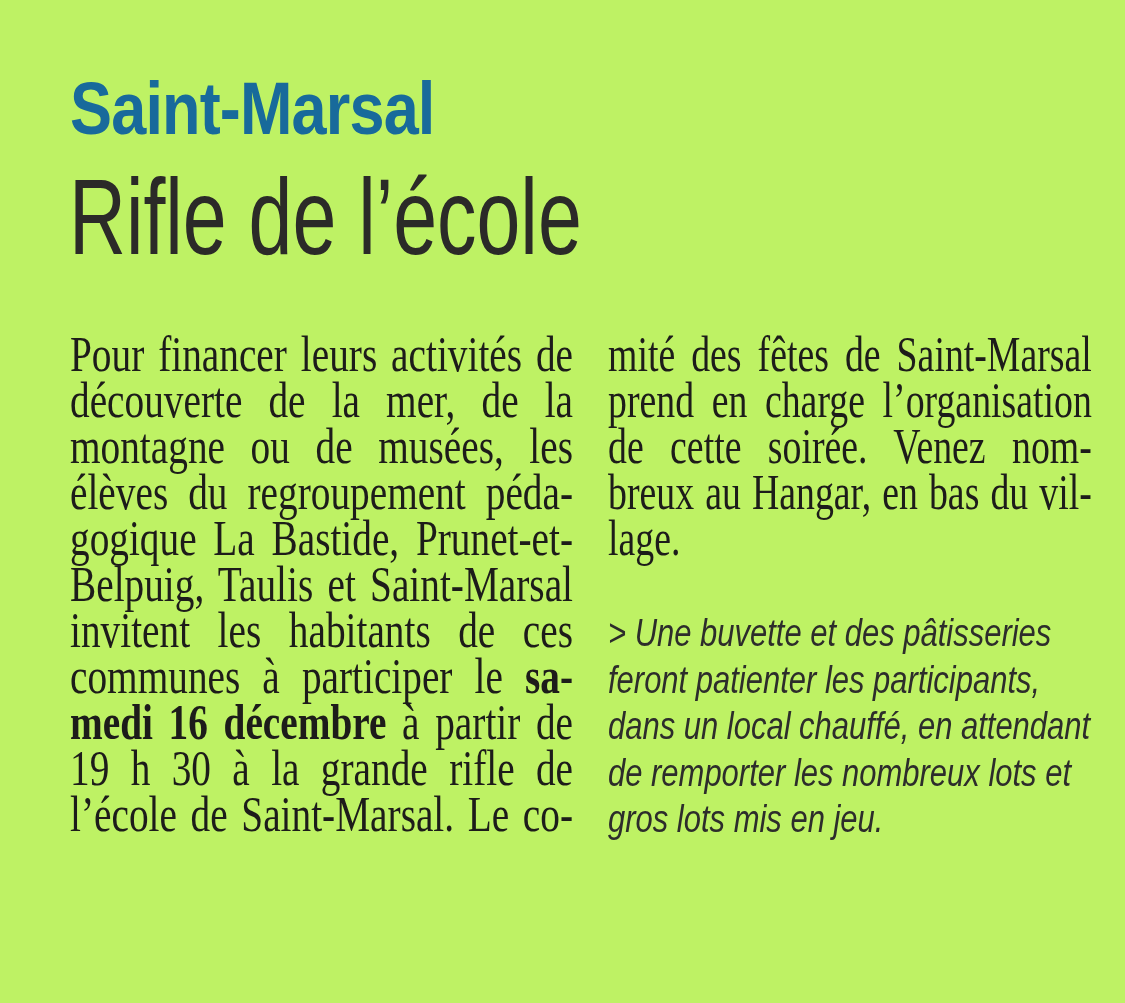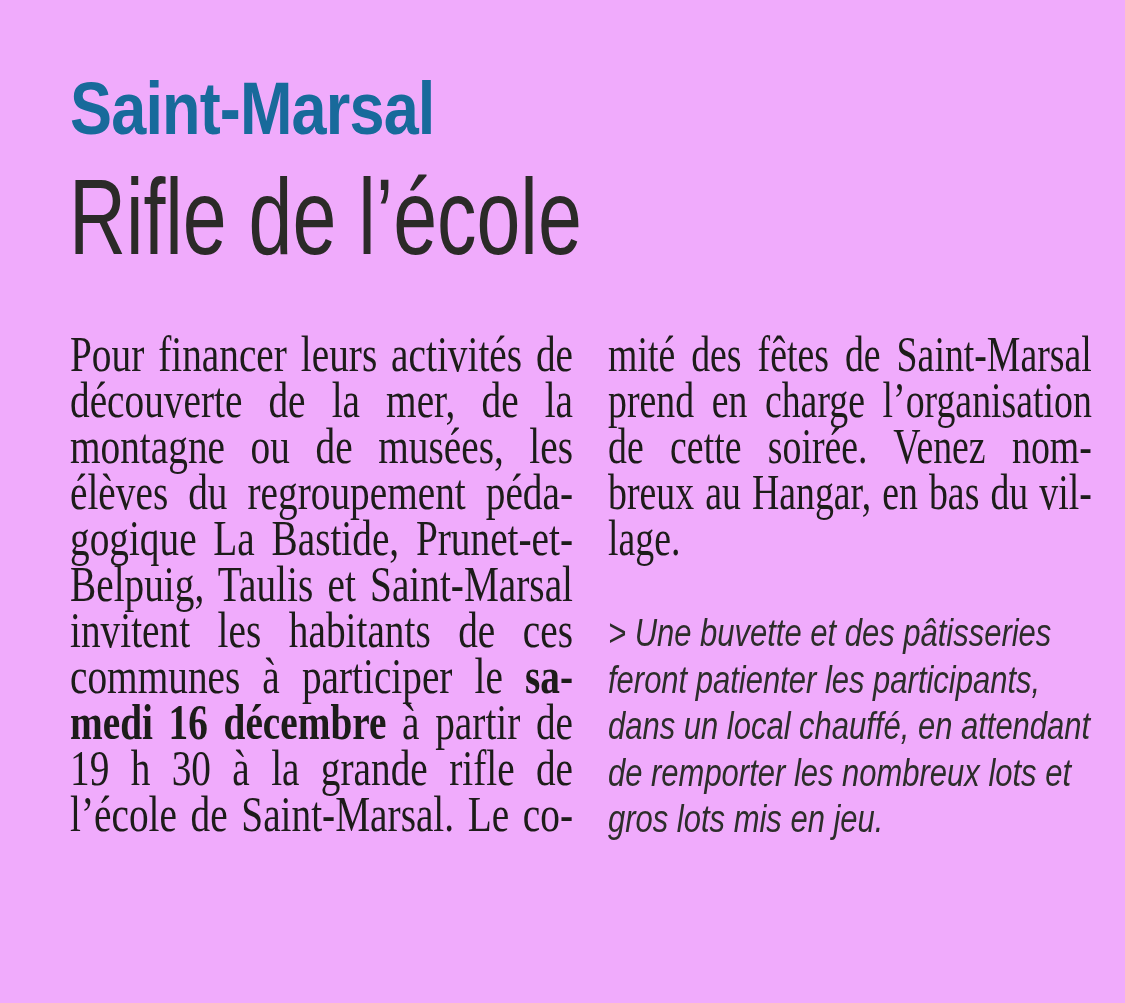--- a/index.html
+++ b/index.html
@@ -2,21 +2,21 @@
 <html lang="fr"><head>
 <meta charset="utf-8">
 <style>
   html, body { margin: 0; padding: 0; }
   body { background: #ffffff; }
 
   .page {
     position: relative;
     width: 1125px;
     height: 1003px;
-    background: #f0abfc;
+    background: #bef264;
     overflow: hidden;
     font-family: "Liberation Serif", "DejaVu Serif", serif;
   }
 
   
   .kicker {
     position: absolute;
     left: 70px;
     top: 67px;
     margin: 0;

